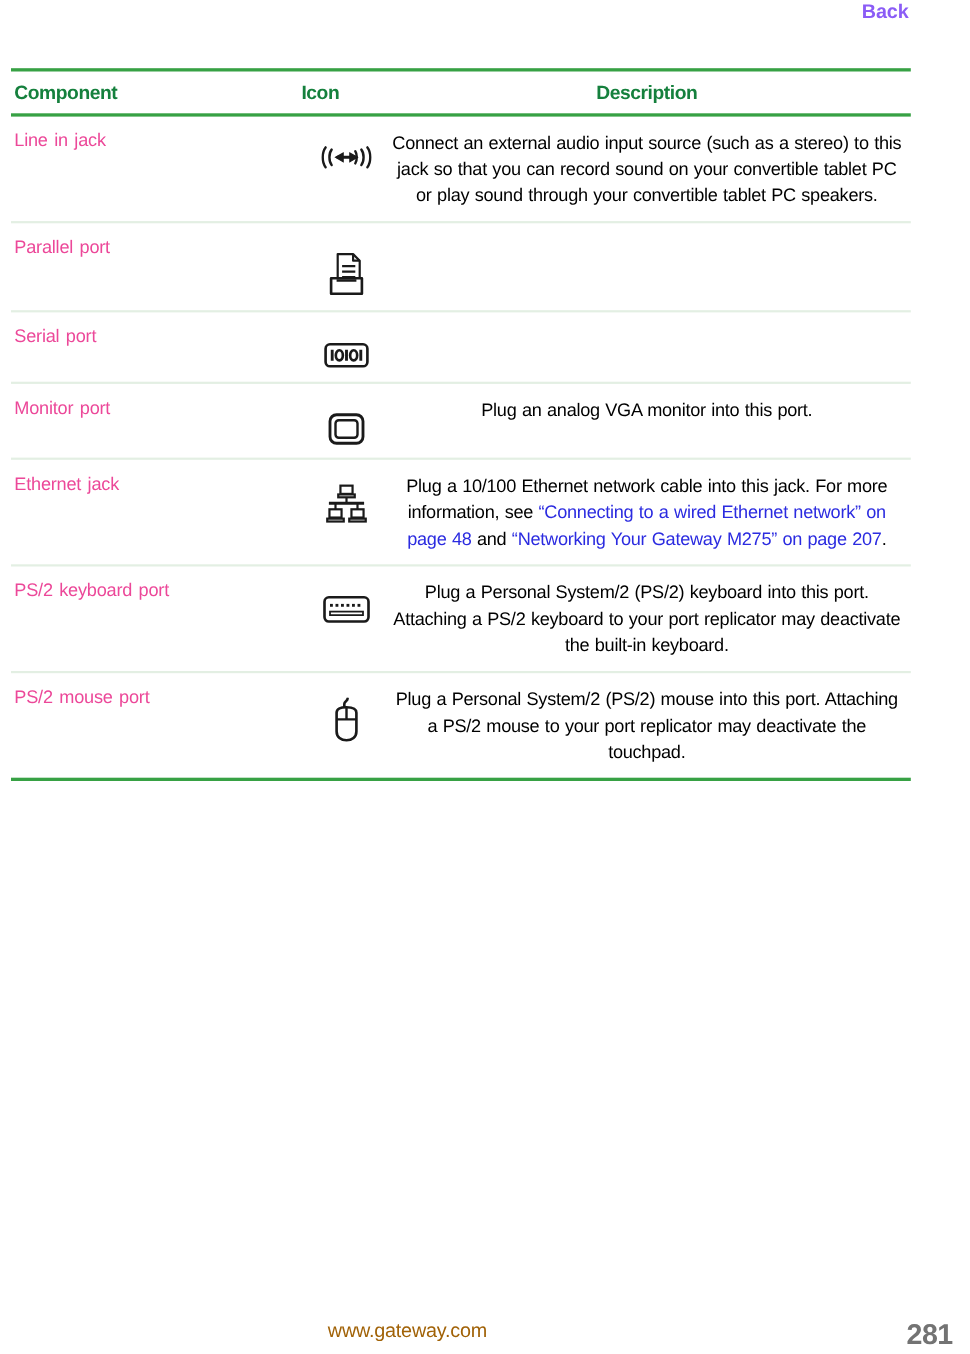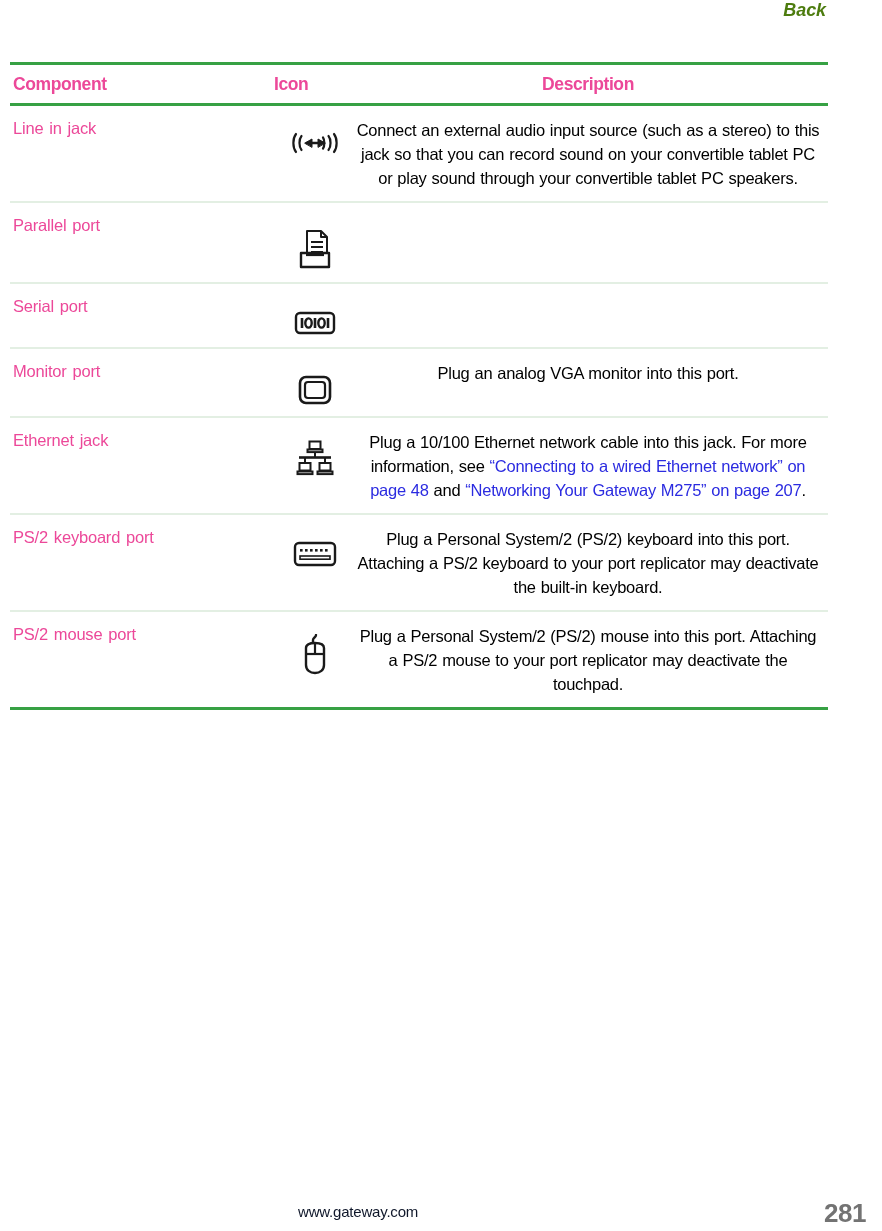--- a/index.html
+++ b/index.html
@@ -24,23 +24,22 @@
     left: 0px;
     width: 882px;
     height: 34px;
     padding-right: 56px;
     display: flex;
     align-items: flex-start;
     justify-content: flex-end;
   }
   .page-header .header-text {
     font-size: 18px;
-    font-style: italic;
     font-weight: bold;
-    color: #4d7c0f;
+    color: #8b5cf6;
     letter-spacing: -0.1px;
     line-height: 20px;
   }
 
   
   .spec-table {
     position: absolute;
     top: 62px;
     left: 10px;
     width: 818px;
@@ -60,21 +59,21 @@
 
   .thead {
     display: flex;
     align-items: center;
     height: 38px;
   }
   .thead .cell {
     font-size: 17.5px;
     font-weight: bold;
     letter-spacing: -0.4px;
-    color: #ec4899;
+    color: #15803d;
   }
 
   .trow {
     display: flex;
     align-items: flex-start;
     padding-top: 12px;
     padding-bottom: 11px;
   }
 
   .col-component { width: 251px; flex: 0 0 251px; padding-left: 3px; }
@@ -114,22 +113,22 @@
     position: absolute;
     left: 0px;
     bottom: 0px;
     width: 882px;
     height: 60px;
   }
   .footer-url {
     position: absolute;
     left: 298px;
     bottom: 11px;
-    font-size: 15px;
-    color: #0f172a;
+    font-size: 18px;
+    color: #a16207;
     letter-spacing: -0.2px;
   }
   .footer-page {
     position: absolute;
     right: 16px;
     bottom: 2px;
     font-size: 26px;
     font-weight: bold;
     color: #737373;
     letter-spacing: -0.5px;

